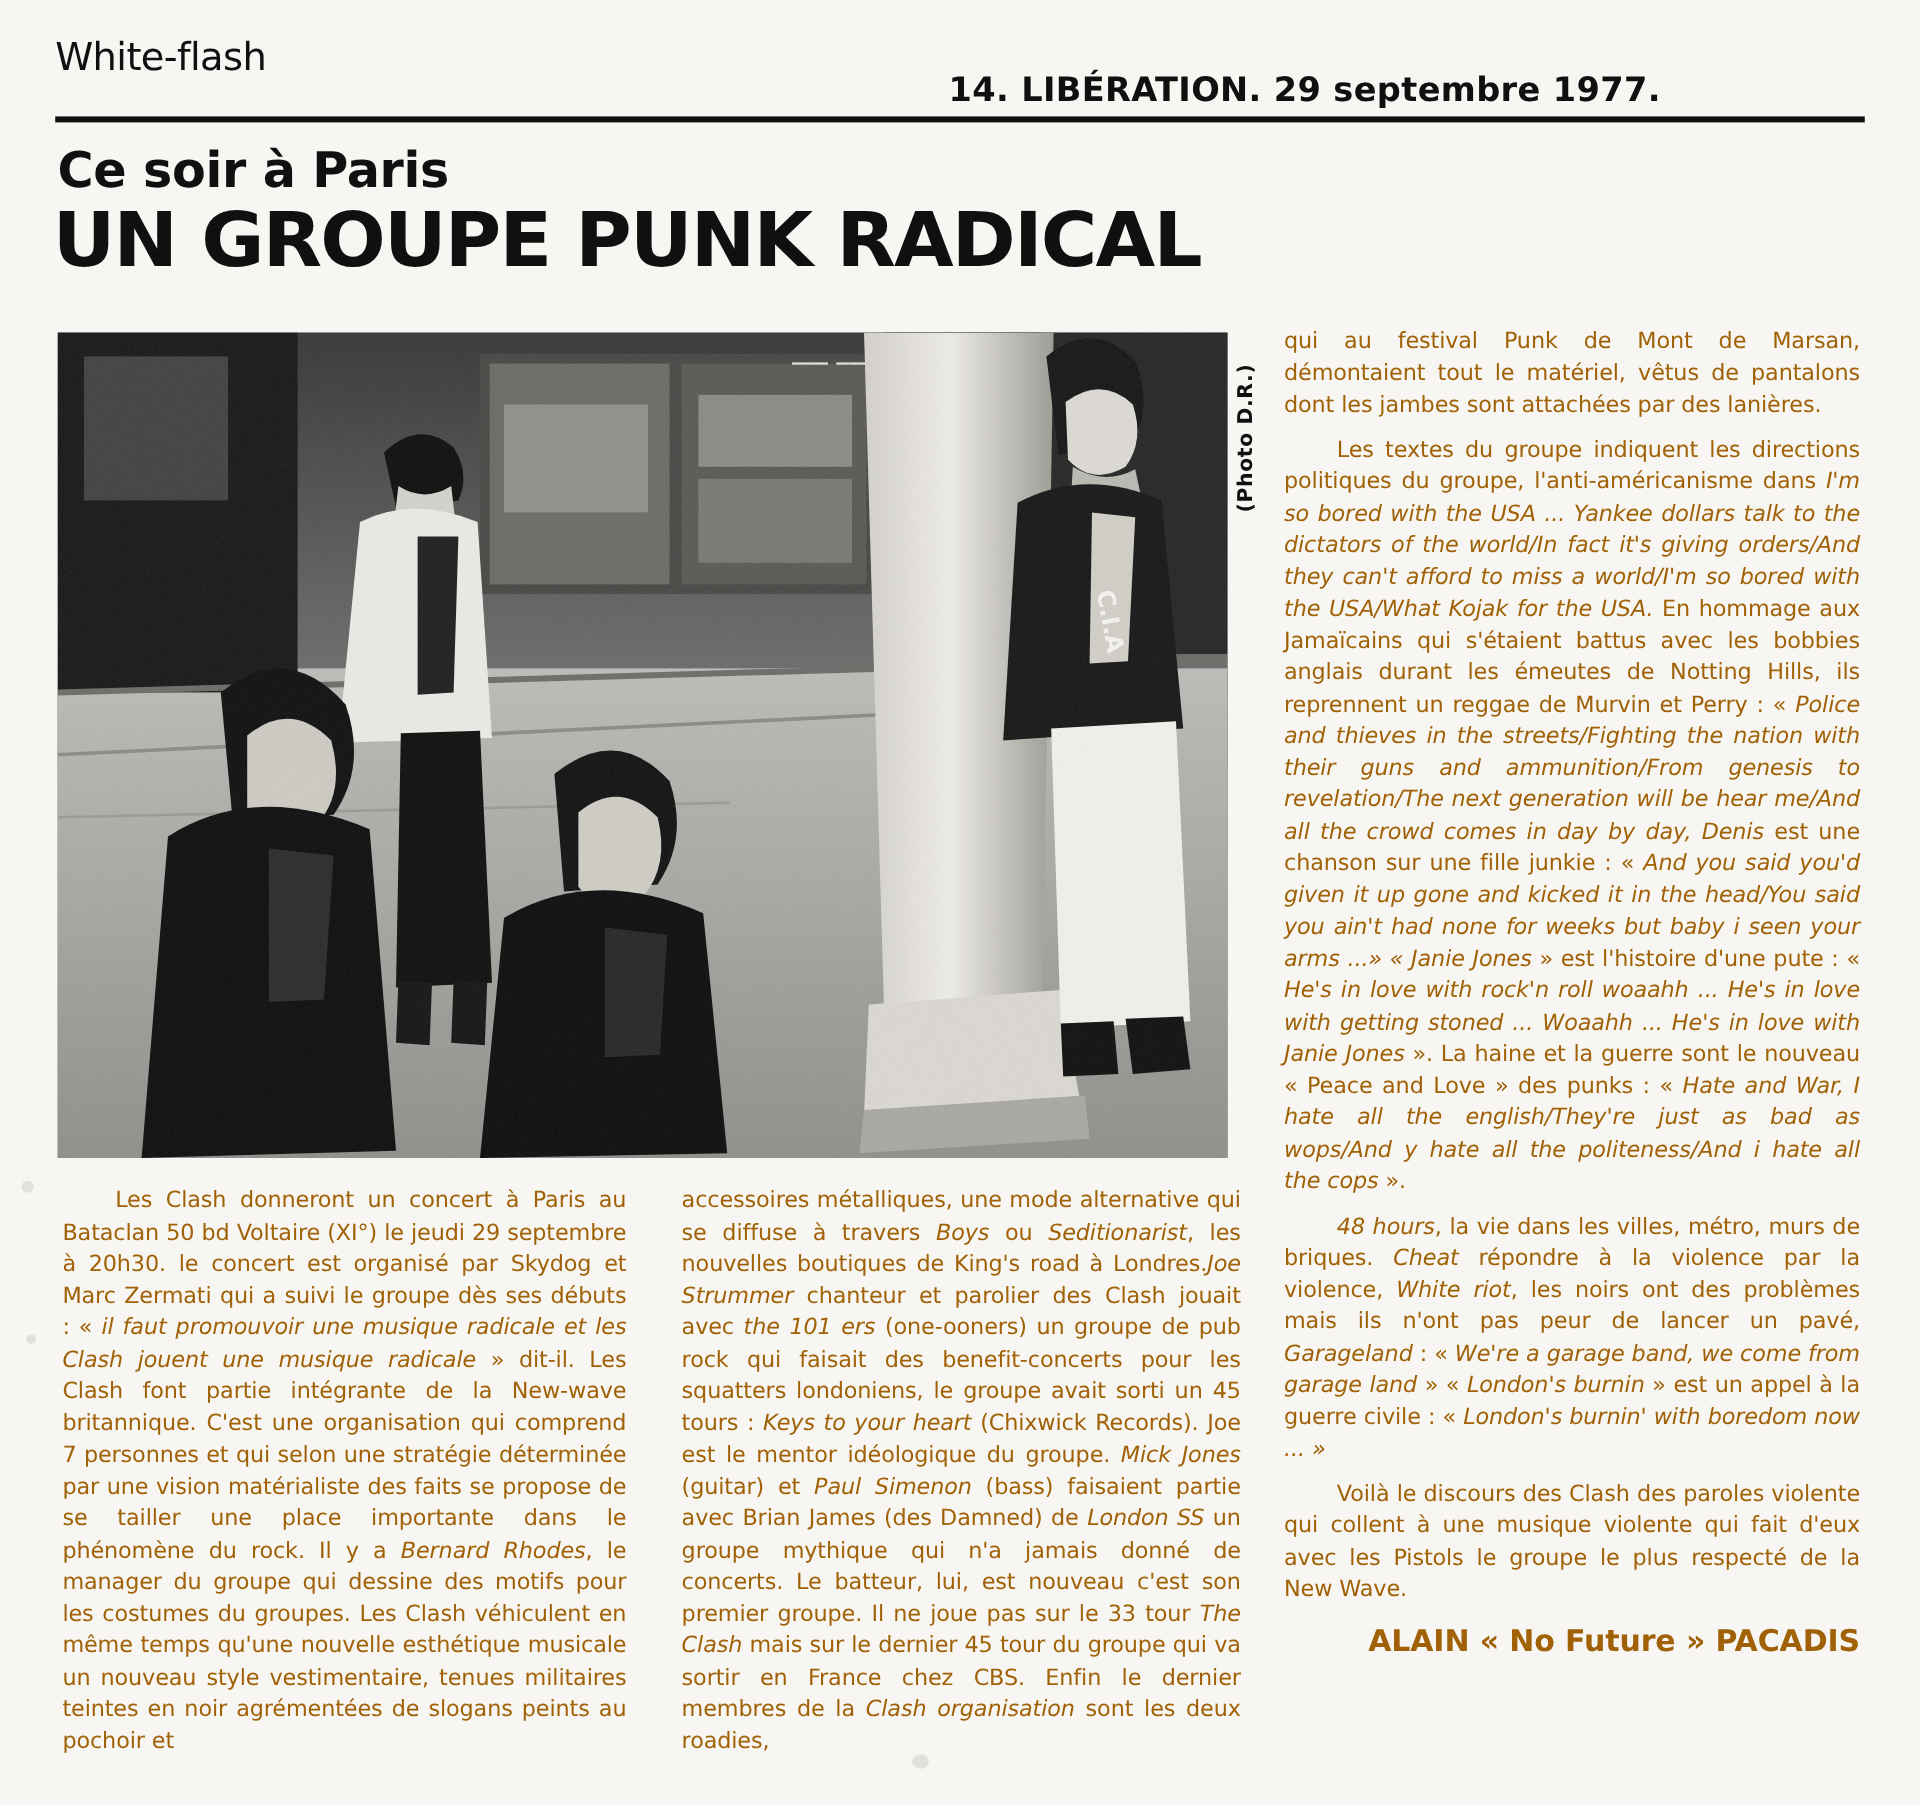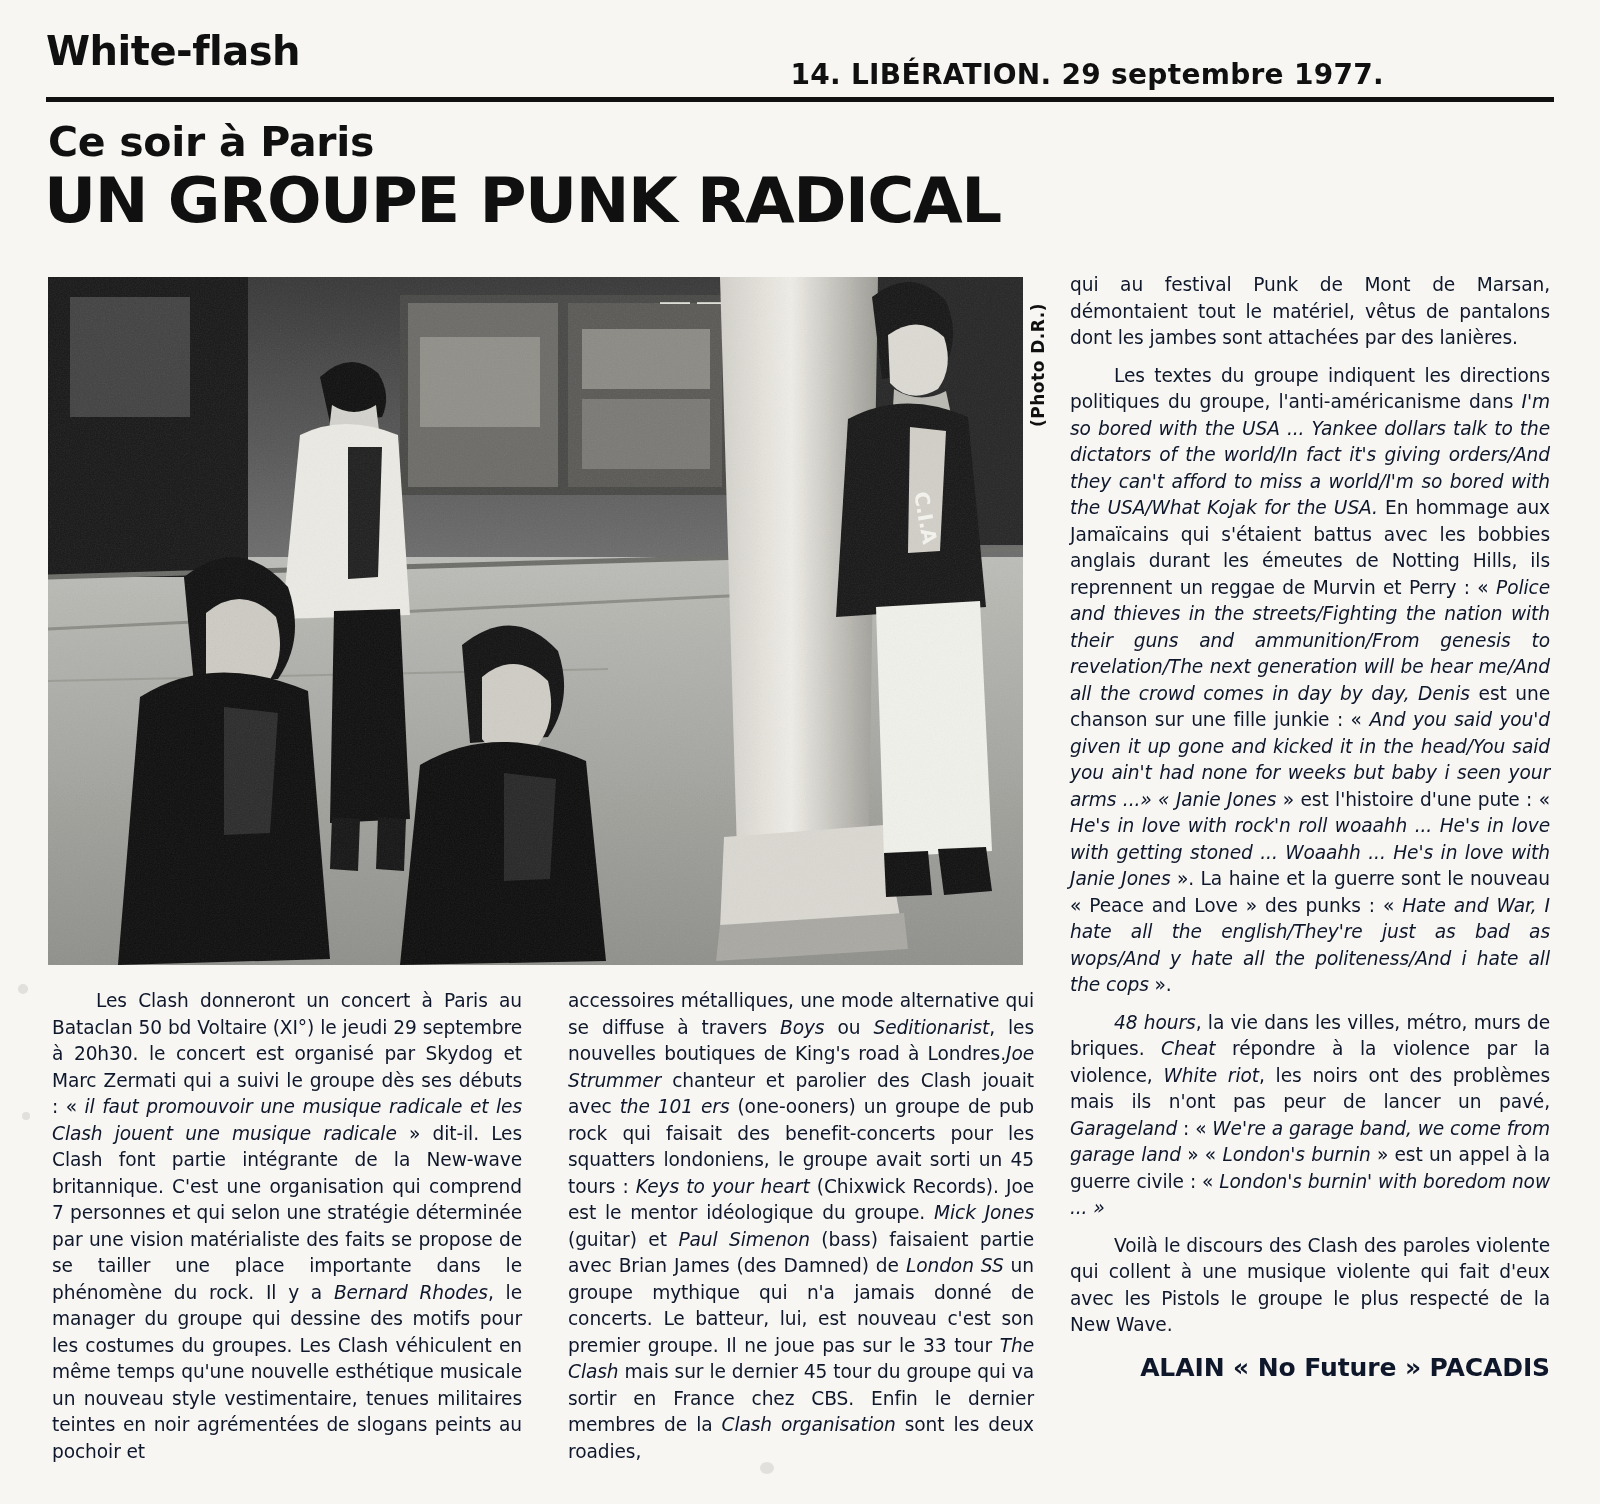--- a/index.html
+++ b/index.html
@@ -25,22 +25,22 @@
   }
   
   .masthead {
     position: relative;
     height: 86px;
   }
   .white-flash {
     position: absolute;
     left: 46px;
     top: 28px;
-    font-size: 40px;
-    font-weight: bold;
+    font-size: 32px;
+    font-weight: normal;
     letter-spacing: -0.5px;
     font-family: "DejaVu Sans", sans-serif;
   }
   .issue-line {
     position: absolute;
     right: 216px;
     top: 58px;
     font-size: 28px;
     font-weight: bold;
     letter-spacing: 0.3px;
@@ -102,21 +102,21 @@
     letter-spacing: 0.5px;
     white-space: nowrap;
   }
   
   .col {
     position: absolute;
     font-family: "DejaVu Sans", sans-serif;
     font-size: 18.6px;
     line-height: 26.5px;
     text-align: justify;
-    color: #0f172a;
+    color: #a16207;
     letter-spacing: -0.1px;
   }
   .col p { margin: 0 0 11px 0; }
   .col p.indent { text-indent: 44px; }
   .col b { font-weight: normal; }
   .col i { font-style: italic; }
   #col1 { left: 52px;  top: 988px; width: 470px; }
   #col2 { left: 568px; top: 988px; width: 466px; }
   #col3 { left: 1070px; top: 272px; width: 480px; }
   .signature {

